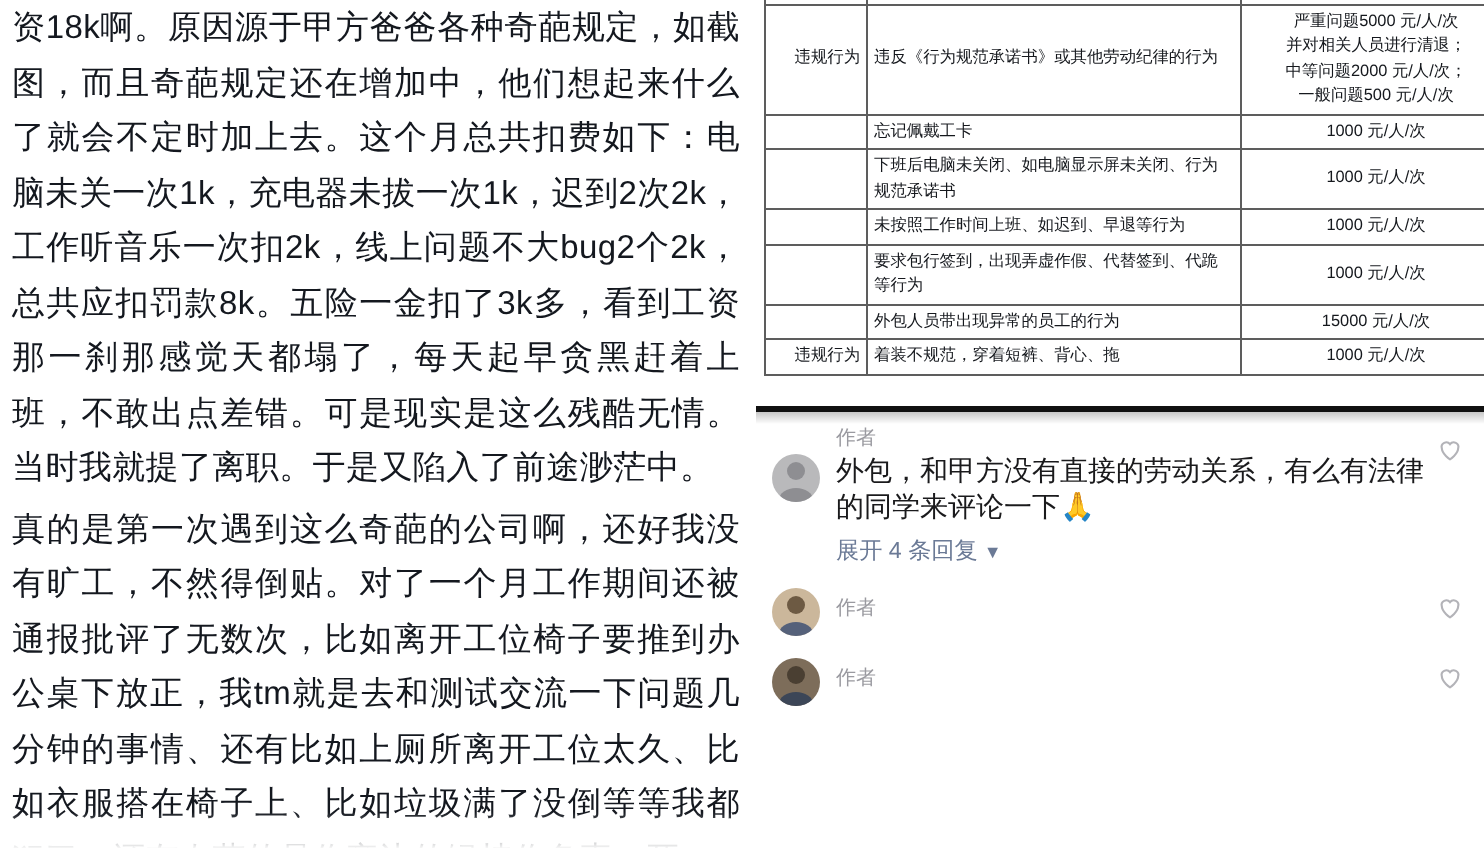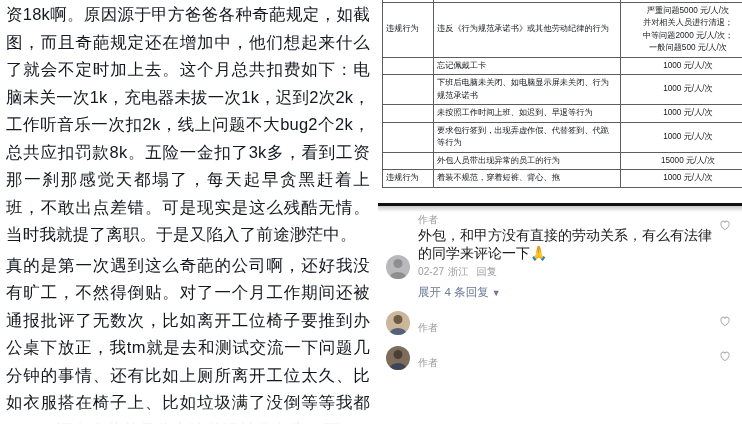--- a/index.html
+++ b/index.html
@@ -79,39 +79,39 @@
     border: 1px solid #5d5d5d;
     padding: 2px 3px;
     vertical-align: middle;
     line-height: 12.5px;
     word-break: break-all;
   }
   .col-cat { width: 44px; text-align: center; }
   .col-desc { width: 180px; margin-left: 12px; }
   .col-pen { width: 128px; }
   .pen-cell { text-align: center; }
-  .cat-cell { text-align: left; }
+  .cat-cell { text-align: right; }
 
   
   .right-bottom {
     position: absolute;
     left: 378px;
     top: 203px;
     width: 364px;
     height: 221px;
     background: #ffffff;
     overflow: hidden;
     border-top: 3px solid #111111;
   }
   .comment-list {
     padding: 2px 8px 0 8px;
   }
   .comment {
     display: flex;
-    align-items: flex-end;
+    align-items: center;
     position: relative;
     padding: 5px 0 4px 0;
   }
   .avatar {
     width: 24px;
     height: 24px;
     border-radius: 50%;
     flex: 0 0 24px;
     margin-right: 8px;
     margin-top: 2px;
@@ -286,23 +286,20 @@
     <div class="comment-list">
 
       <div class="comment">
         <div class="avatar">
           <div class="head"></div>
           <div class="body"></div>
         </div>
         <div class="c-body">
           <div class="c-author-badge">作者</div>
           <div class="c-text">外包，和甲方没有直接的劳动关系，有么有法律的同学来评论一下🙏</div>
-          <div class="c-meta">
-            <span>02-27</span><span class="region">浙江</span><span class="reply">回复</span>
-          </div>
         </div>
         <svg class="heart" viewBox="0 0 24 24" fill="none" stroke="currentColor" stroke-width="1.8">
           <path d="M12 20s-7-4.6-7-9.4A4 4 0 0 1 12 7a4 4 0 0 1 7 3.6C19 15.4 12 20 12 20z"></path>
         </svg>
       </div>
 
       <div class="expand-row">
         <span>展开 4 条回复</span><span class="chev">▼</span>
       </div>
 

